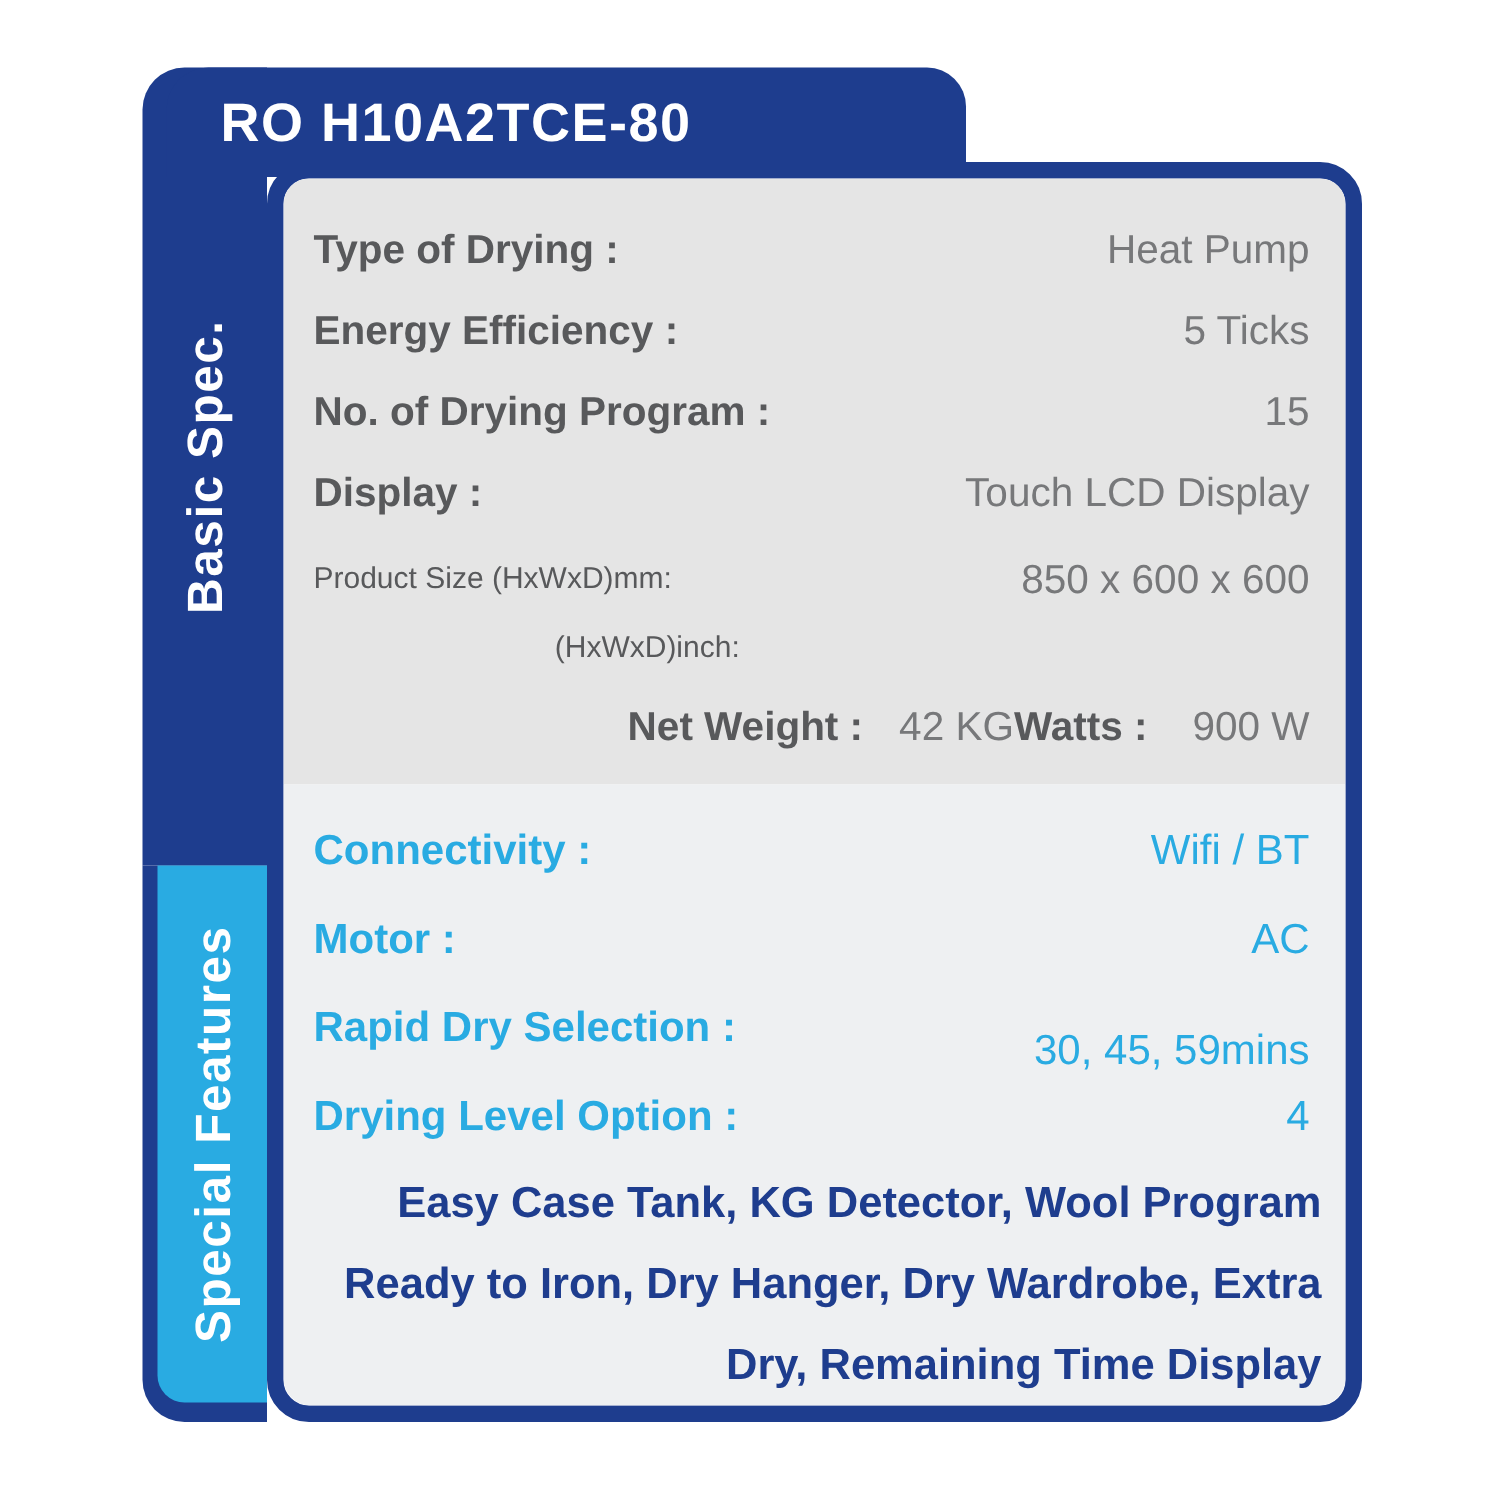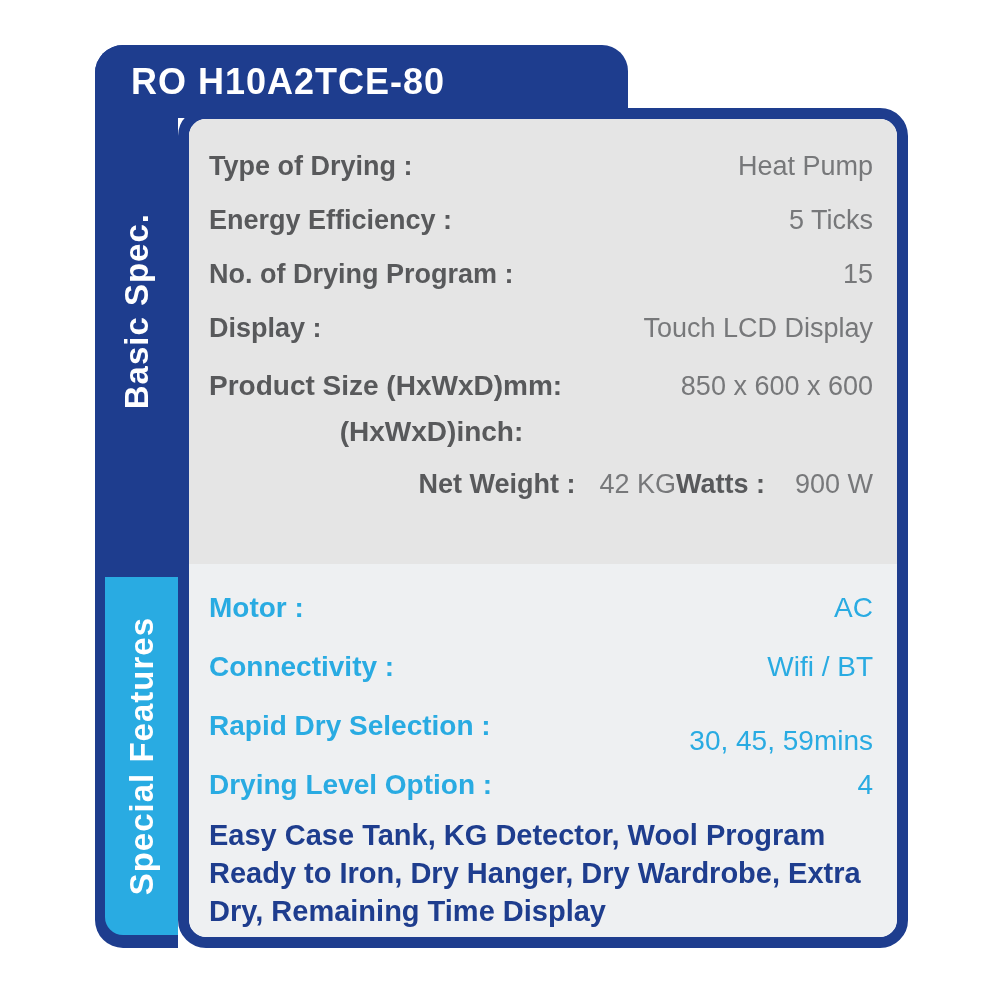--- a/index.html
+++ b/index.html
@@ -9,21 +9,21 @@
     --value-gray:#77787a;
     --gray-bg:#eef0f2;
   }
   *{margin:0;padding:0;box-sizing:border-box;}
   html,body{width:1000px;height:1000px;background:#ffffff;
     font-family:"Liberation Sans", sans-serif;}
   .page{position:relative;width:1000px;height:1000px;overflow:hidden;}
   .card{position:absolute;left:95px;top:45px;width:813px;height:903px;}
 
   
-  .tab{position:absolute;left:0;top:0;width:533px;height:73px;
+  .tab{position:absolute;left:16px;top:0;width:533px;height:73px;
     background:var(--dark-blue);
     border-radius:28px 26px 0 0;
     display:flex;align-items:center;padding-left:36px;}
   .tab-title{color:#ffffff;font-size:36px;font-weight:bold;letter-spacing:1px;}
 
   
   .side-dark{position:absolute;left:0;top:0;width:83px;height:532px;
     background:var(--dark-blue);border-top-left-radius:28px;
     display:flex;align-items:center;justify-content:center;}
   .side-light-outer{position:absolute;left:0;top:532px;width:83px;height:371px;
@@ -39,38 +39,38 @@
     background:#ffffff;border:11px solid var(--dark-blue);border-radius:28px;
     overflow:hidden;display:flex;flex-direction:column;}
 
   .basic{height:445px;background:#e5e5e5;padding:20px 24px 0 20px;}
   .row{height:54px;display:flex;align-items:center;justify-content:space-between;}
   .lbl{font-size:27px;font-weight:bold;color:var(--label-gray);}
   .val{font-size:27px;color:var(--value-gray);text-align:right;}
 
   .size-block{margin-top:8px;}
   .size-row{height:46px;display:flex;align-items:center;}
-  .size-lbl{width:445px;font-size:28px;font-weight:bold;color:var(--label-gray);}
+  .size-lbl{width:445px;font-size:20px;font-weight:normal;color:var(--label-gray);}
   .size-lbl.right{text-align:center;}
   .size-val{flex:1;text-align:right;font-size:27px;color:var(--value-gray);}
 
   .weight-row{margin-top:6px;height:46px;display:flex;align-items:center;justify-content:flex-end;}
   .pair{display:flex;align-items:center;}
   .pair .val{margin-left:24px;text-align:left;}
   .pair.right .val{margin-left:30px;}
 
   .special{flex:1;background:var(--gray-bg);padding:14px 24px 0 20px;
     border-radius:0 0 18px 18px;}
   .srow{height:59px;display:flex;align-items:center;justify-content:space-between;}
   .slbl{font-size:28px;font-weight:bold;color:var(--light-blue);}
   .sval{font-size:28px;color:var(--light-blue);text-align:right;}
   .sval.drop{position:relative;top:15px;}
 
   .features{margin-top:2px;font-size:29px;font-weight:bold;color:var(--dark-blue);
-    line-height:38px;width:672px;}
+    line-height:54px;width:672px;text-align:right;}
 </style>
 </head>
 <body>
 
 <div class="page">
   <div class="card">
 
     <div class="side-dark">
       <div class="vtext">Basic Spec.</div>
     </div>
@@ -118,26 +118,26 @@
           </span>
           <span class="pair right">
             <span class="lbl">Watts :</span>
             <span class="val">900 W</span>
           </span>
         </div>
       </div>
 
       <div class="special">
         <div class="srow">
+          <span class="slbl">Connectivity :</span>
+          <span class="sval">Wifi / BT</span>
+        </div>
+        <div class="srow">
           <span class="slbl">Motor :</span>
           <span class="sval">AC</span>
-        </div>
-        <div class="srow">
-          <span class="slbl">Connectivity :</span>
-          <span class="sval">Wifi / BT</span>
         </div>
         <div class="srow">
           <span class="slbl">Rapid Dry Selection :</span>
           <span class="sval drop">30, 45, 59mins</span>
         </div>
         <div class="srow">
           <span class="slbl">Drying Level Option :</span>
           <span class="sval">4</span>
         </div>
         <div class="features">Easy Case Tank, KG Detector, Wool Program Ready to Iron, Dry Hanger, Dry Wardrobe, Extra Dry, Remaining Time Display</div>

